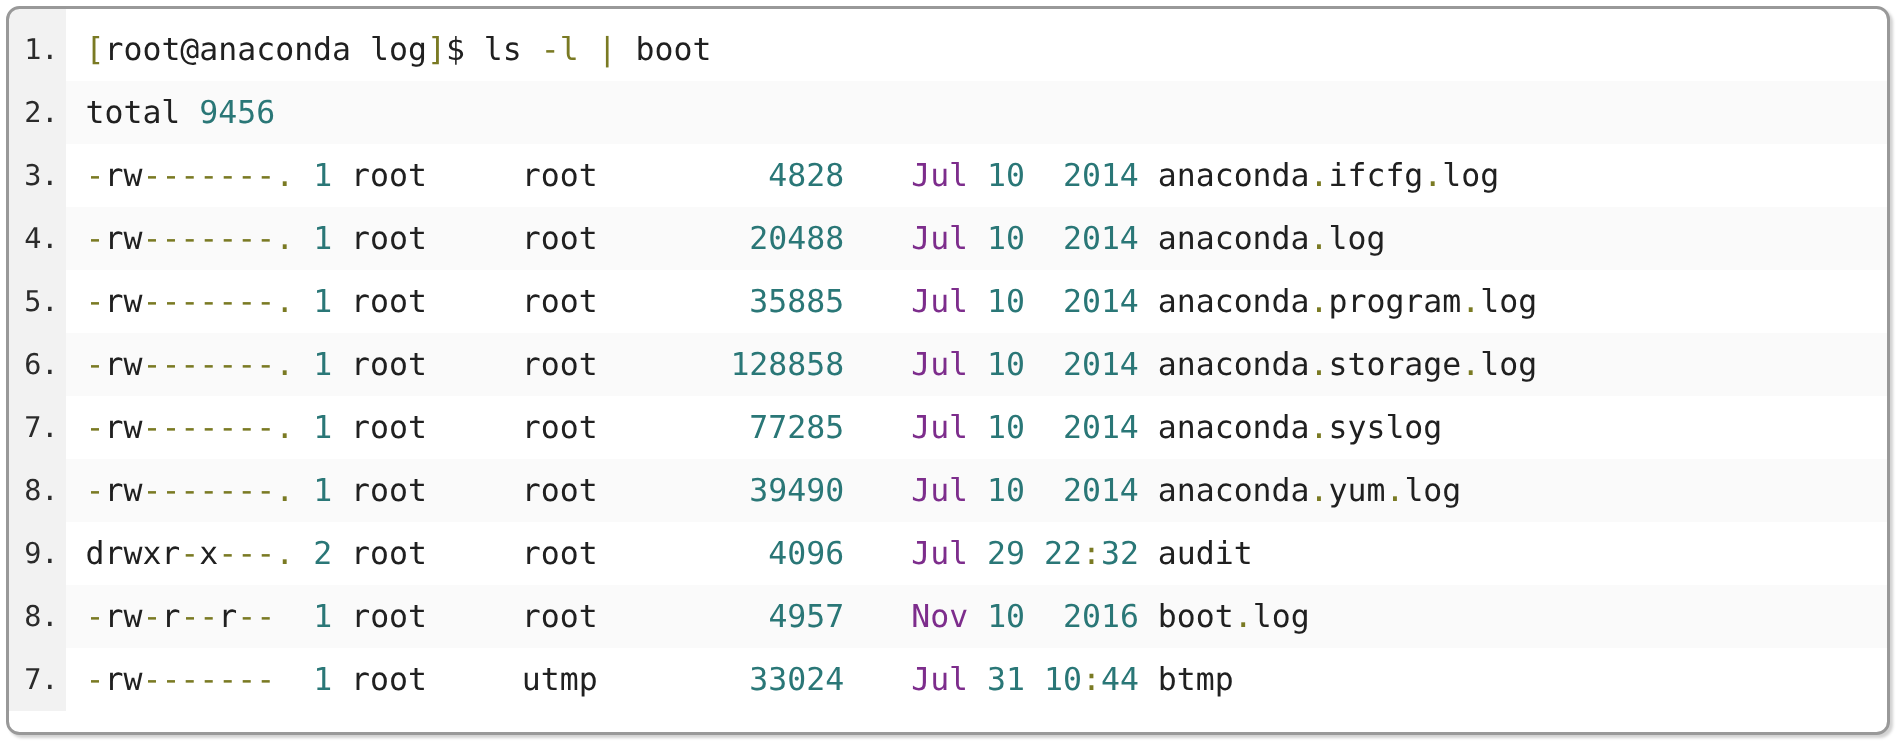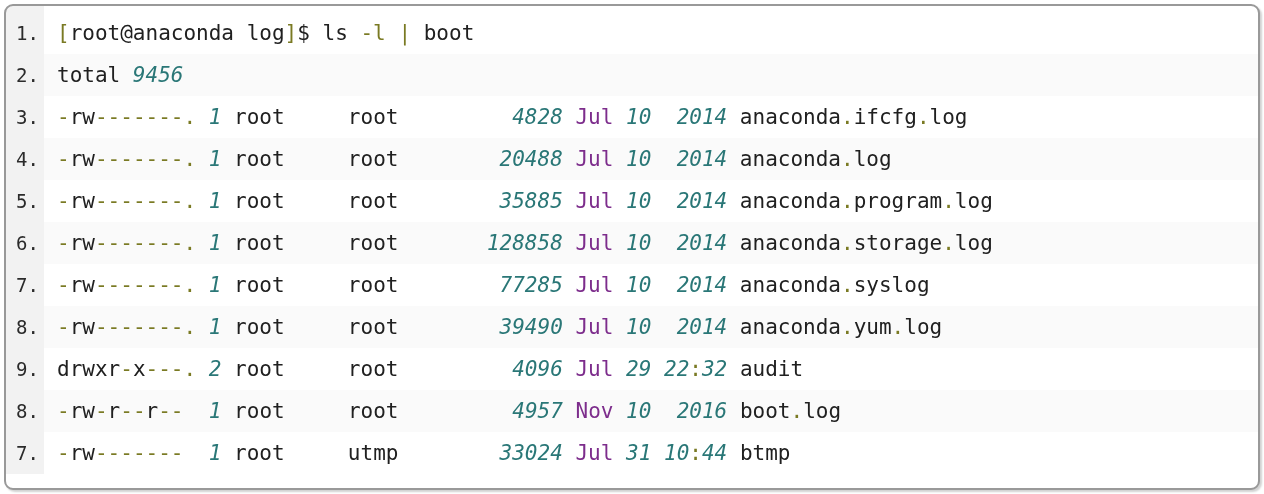--- a/index.html
+++ b/index.html
@@ -50,22 +50,22 @@
   .content-cell {
     flex: 1 1 auto;
     padding-left: 13px;
     font-size: 21px;
     white-space: pre;
     color: var(--c-plain);
   }
   .code-line.striped .content-cell { background: var(--c-stripe_bg); }
   .tok-plain    { color: var(--c-plain); }
   .tok-operator { color: var(--c-operator); }
-  .tok-number   { color: var(--c-number); font-style: italic; }
-  .tok-month    { color: var(--c-month); }
+  .tok-number   { color: var(--c-number); }
+  .tok-month    { color: var(--c-month); margin-left: 32px; }
 </style>
 </head>
 <body>
 
 <div class="card">
     <div class="code-line">
     <div class="gutter-cell">1.</div>
     <div class="content-cell"><span class="tok-operator">[</span><span class="tok-plain">root@anaconda log</span><span class="tok-operator">]</span><span class="tok-plain">$ ls </span><span class="tok-operator">-l</span><span class="tok-plain"> </span><span class="tok-operator">|</span><span class="tok-plain"> boot</span></div>
   </div>
     <div class="code-line striped">

